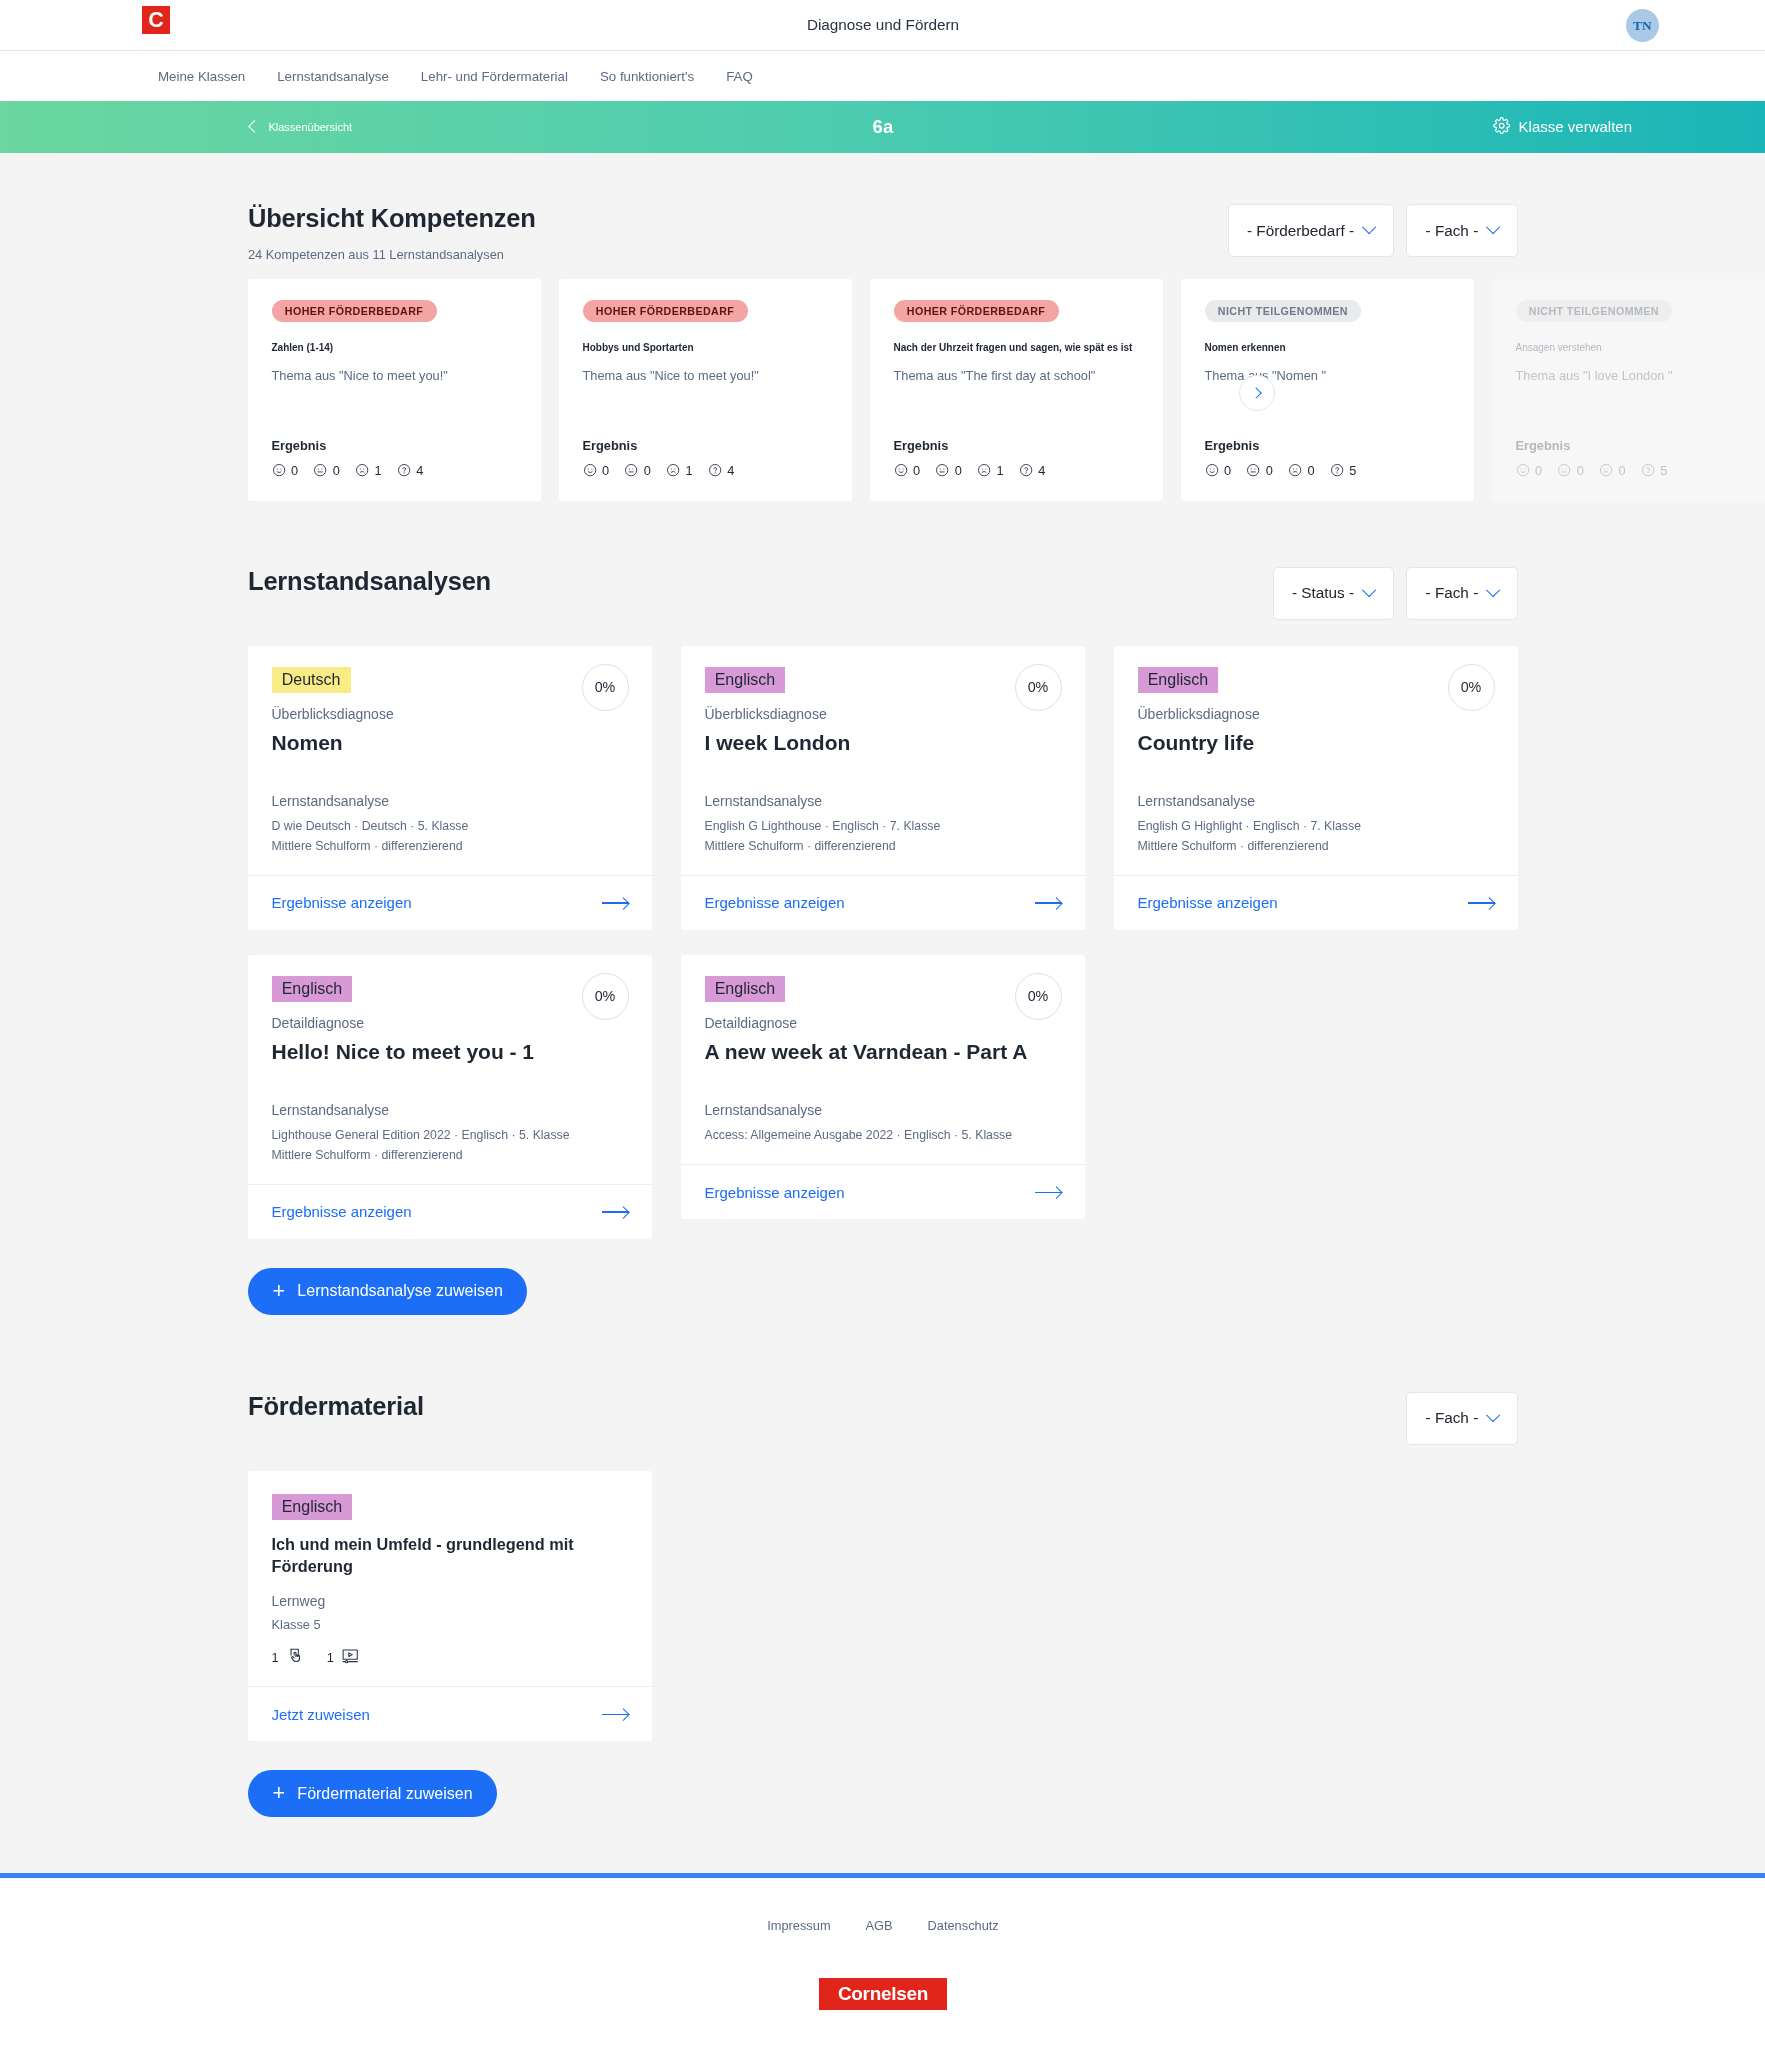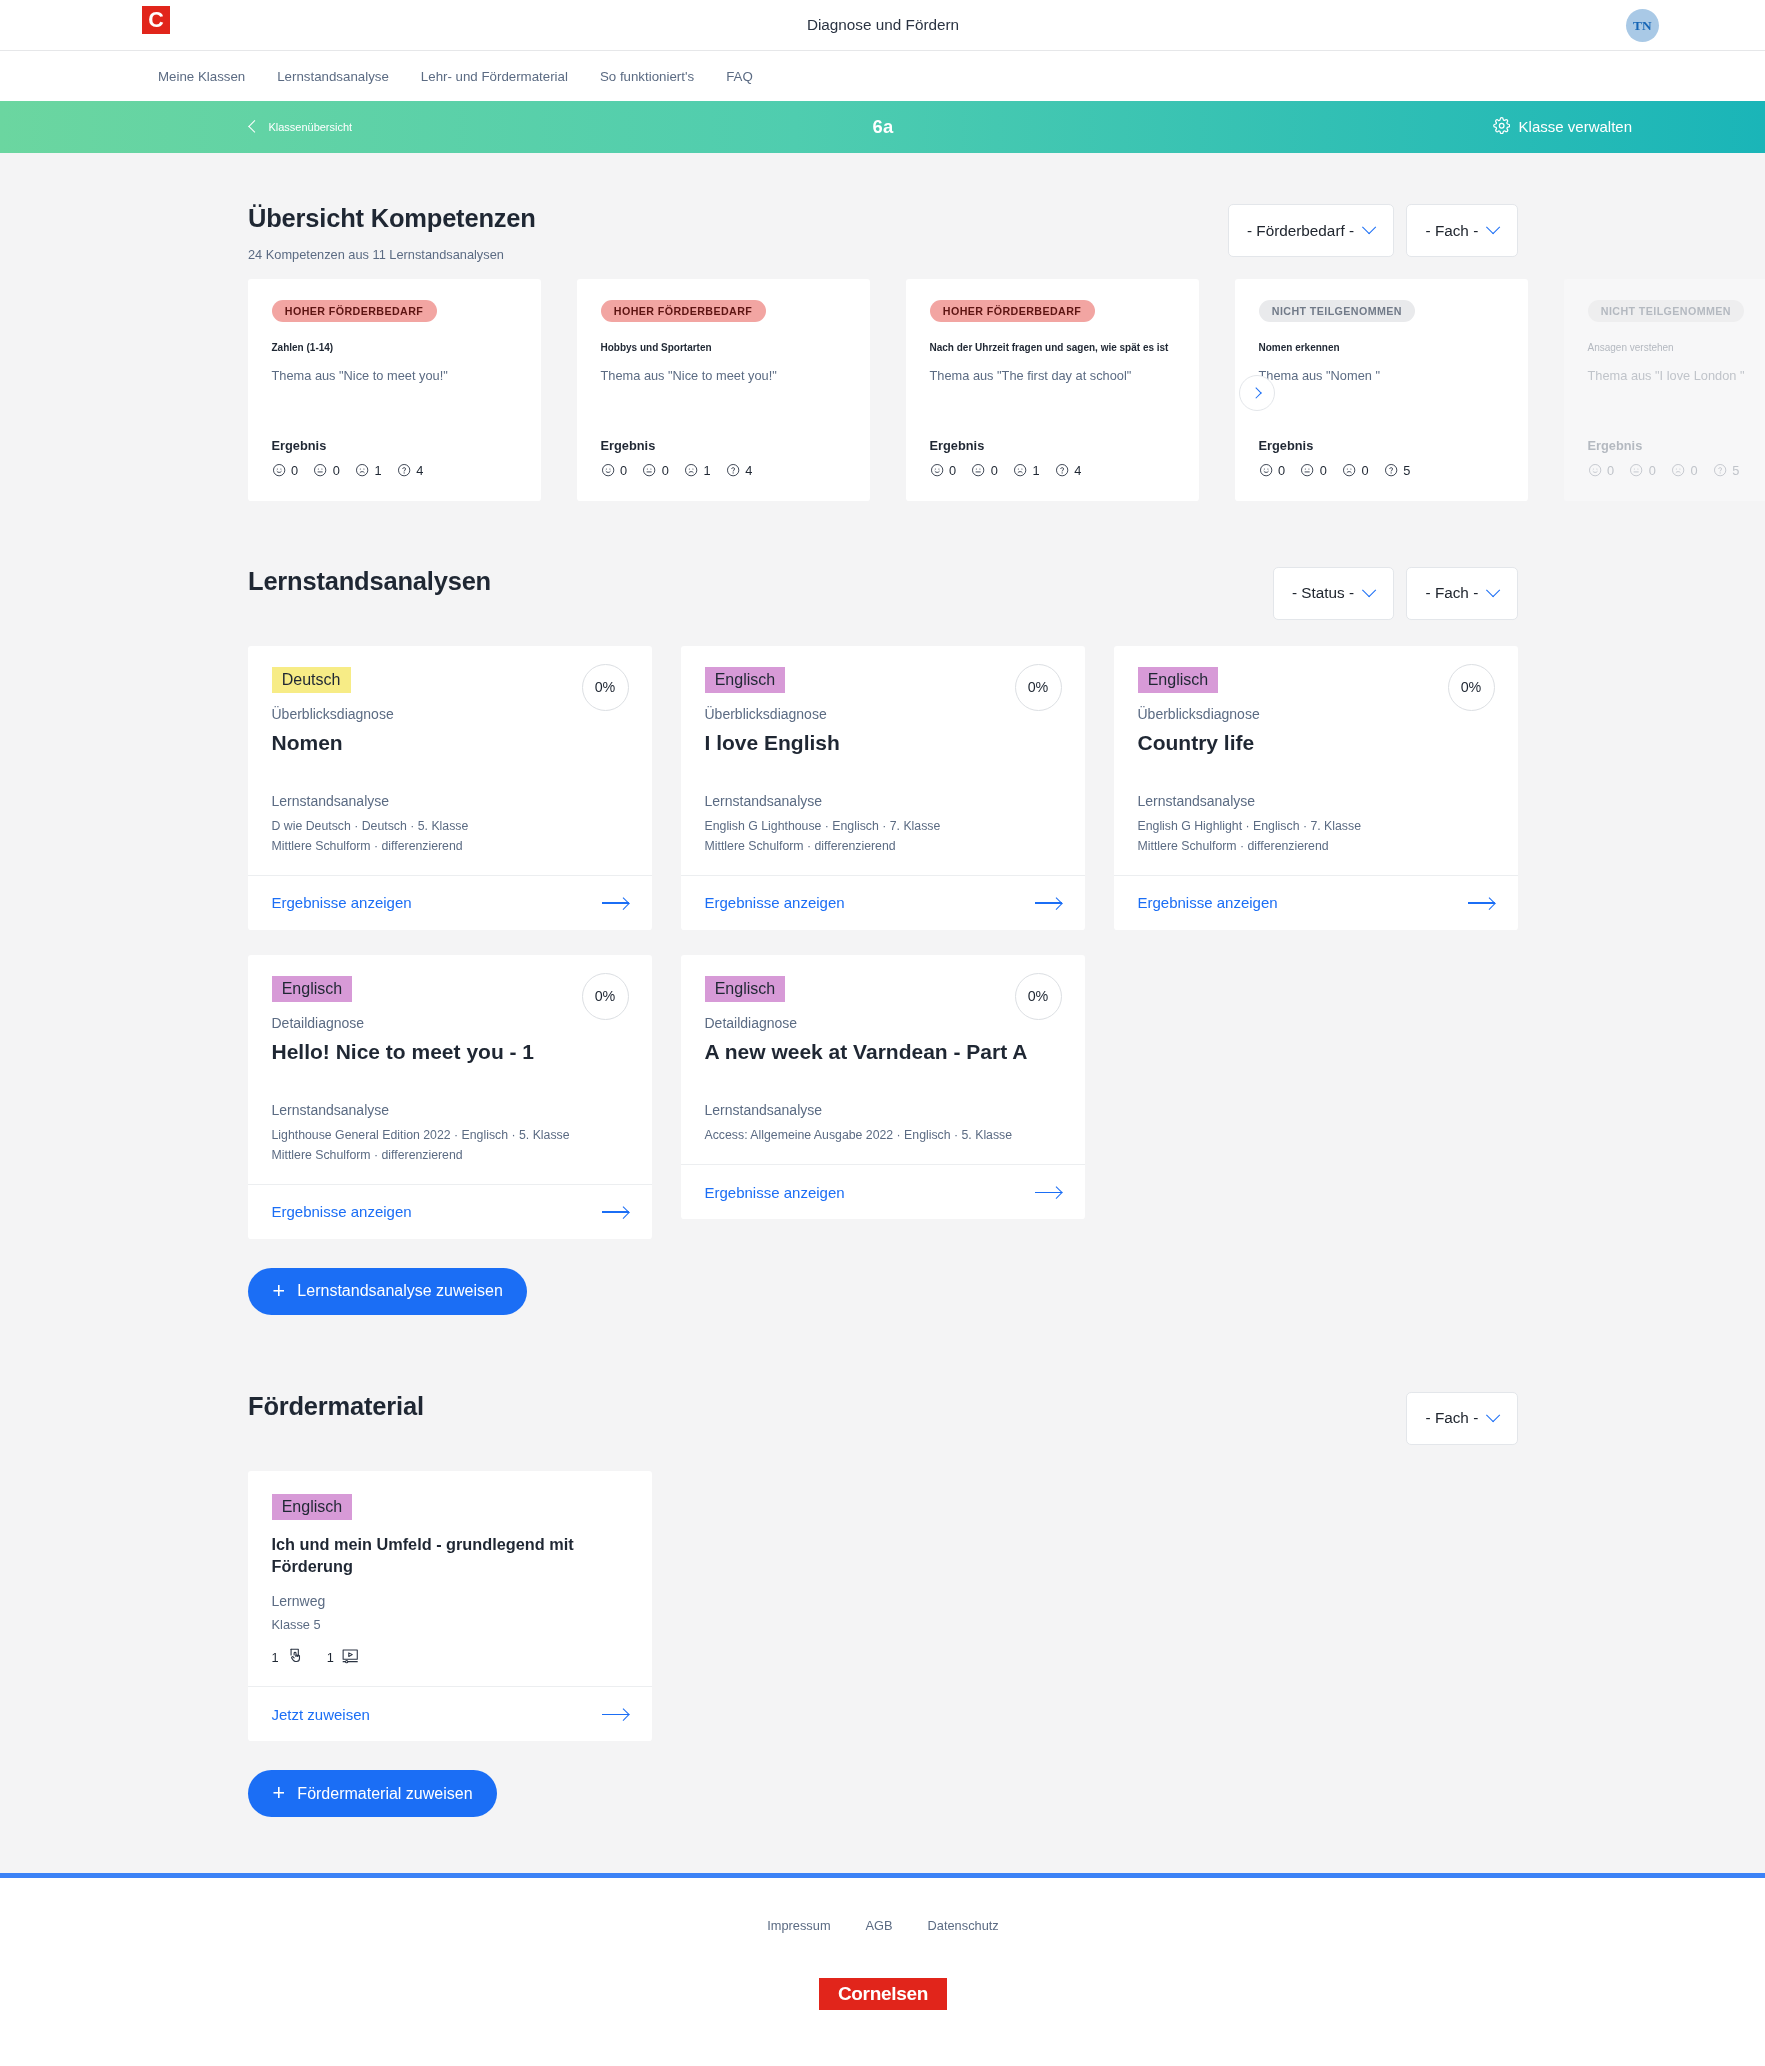--- a/index.html
+++ b/index.html
@@ -68,21 +68,21 @@
     background: #fff; border: 1px solid #e3e6ea; border-radius: 5.1px;
     height: 53px; display: flex; align-items: center; gap: 10.2px;
     padding: 0 18.4px; font-size: 15.3px; color: #20262f; cursor: pointer; white-space: nowrap;
   }
   .chev-down { width: 10.2px; height: 10.2px; border-right: 1.5px solid #1b6ef5; border-bottom: 1.5px solid #1b6ef5; transform: rotate(45deg) translate(-2px,-2px); }
 
   
   .sec-kompetenzen { padding-top: 51px; }
   .komp-sub { font-size: 12.8px; color: #5b6b83; margin-top: 14.3px; }
   .komp-strip {
-    margin-top: 16.3px; display: flex; gap: 36px; position: relative;
+    margin-top: 16.3px; display: flex; gap: 18px; position: relative;
     width: 1766px; margin-left: calc((1766px - 1270px) / -2);
     padding-left: calc((1766px - 1270px) / 2);
     overflow: hidden;
   }
   .komp-card {
     flex: 0 0 293px; background: #fff; border-radius: 3.1px; padding: 21.5px 23.5px 22.5px 23.5px;
     min-height: 222px; display: flex; flex-direction: column;
   }
   .komp-card.faded { background: #f7f7f8; }
   .badge {
@@ -521,21 +521,21 @@
             <span class="lbl">Ergebnisse anzeigen</span>
             <span class="arrow-right"></span>
           </div>
         </div>
 
         <div class="lsa-card">
           <div class="lsa-body">
             <span class="subj-tag englisch">Englisch</span>
             <div class="progress-ring">0%</div>
             <div class="lsa-kind">Überblicksdiagnose</div>
-            <div class="lsa-name">I love English</div>
+            <div class="lsa-name">I week London</div>
             <div class="lsa-spacer"></div>
             <div class="lsa-sublabel">Lernstandsanalyse</div>
             <div class="lsa-meta">English G Lighthouse · Englisch · 7. Klasse</div>
             <div class="lsa-meta" style="margin-top:2px">Mittlere Schulform · differenzierend</div>
           </div>
           <div class="lsa-foot">
             <span class="lbl">Ergebnisse anzeigen</span>
             <span class="arrow-right"></span>
           </div>
         </div>

